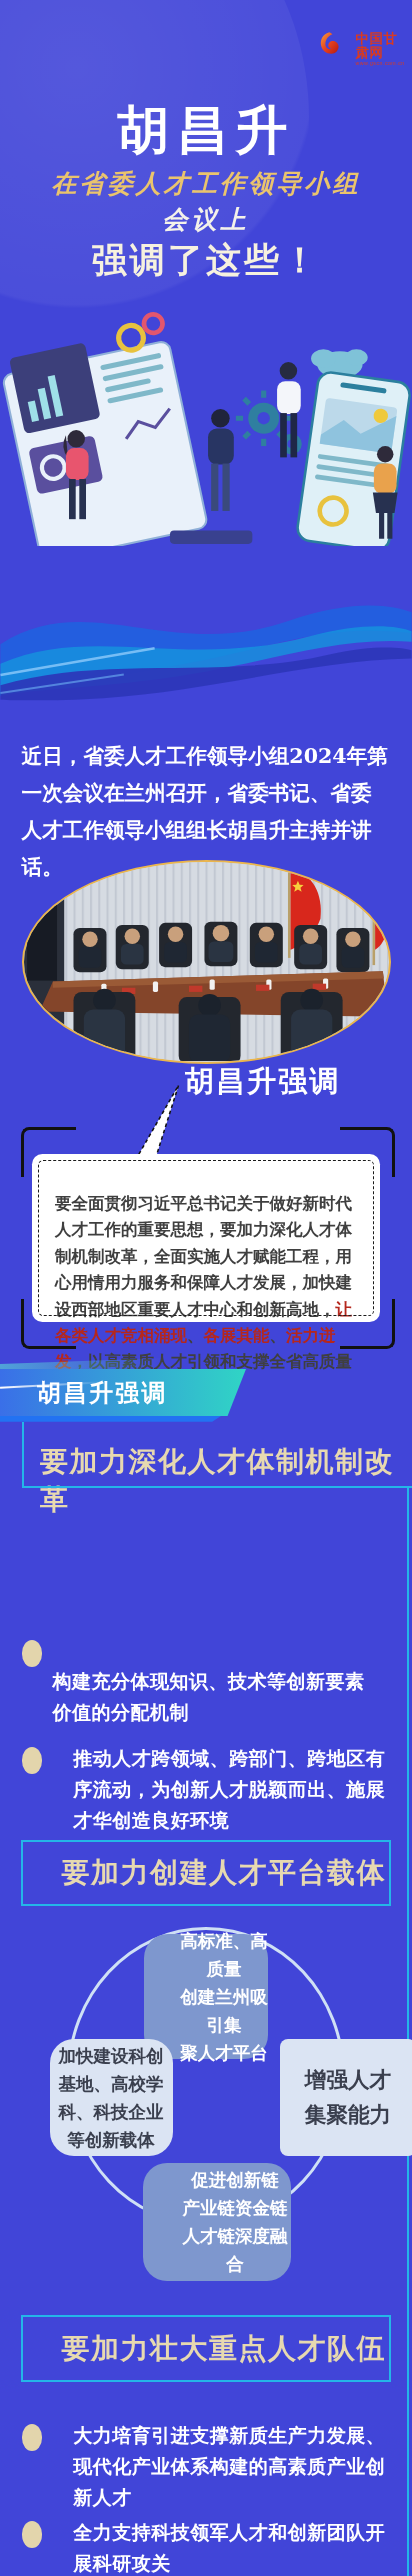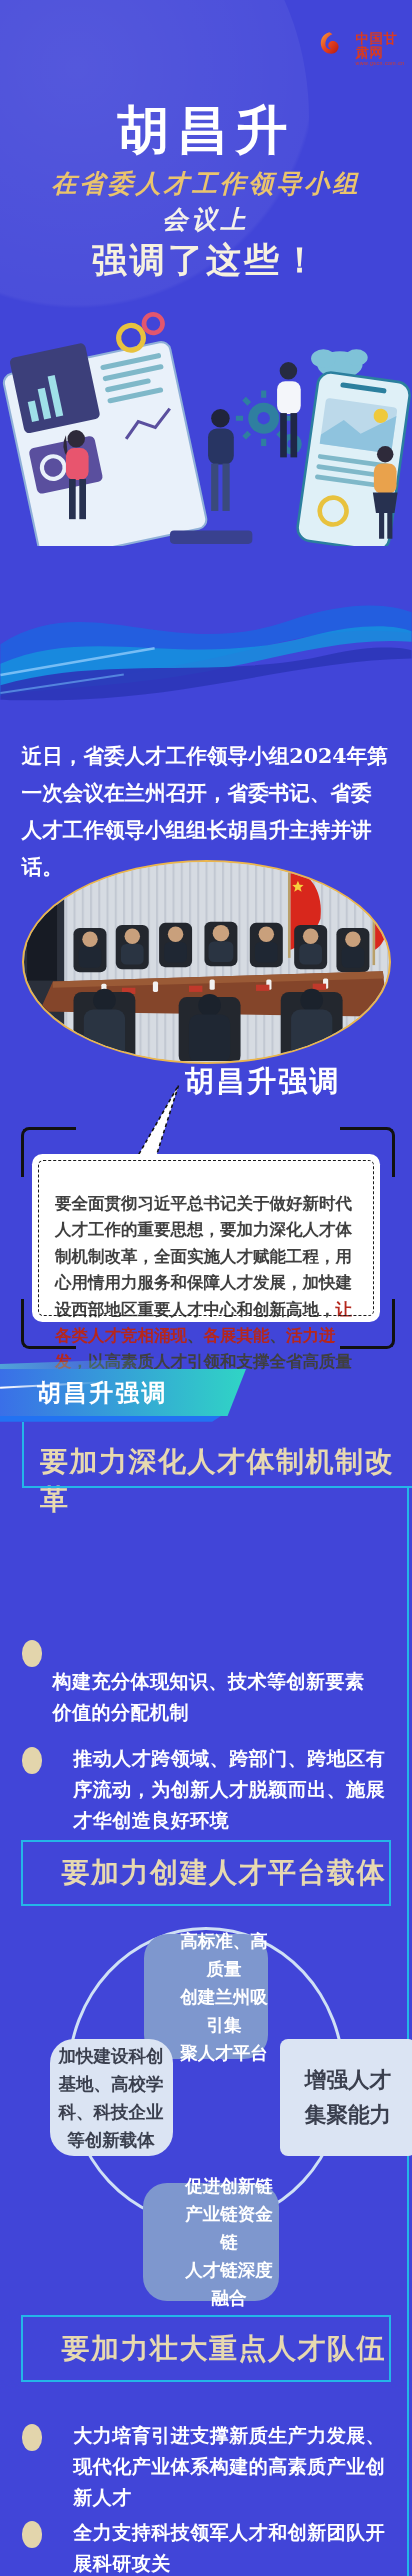--- a/index.html
+++ b/index.html
@@ -66,21 +66,21 @@
   .btext{margin:0 0 0 31px;width:317px;color:#ffffff;font-size:19px;font-weight:bold;line-height:1.62;letter-spacing:0.5px;}
   
   .ring{left:67px;top:1927px;width:278px;height:299px;border:3.1px solid #cfe0f5;border-radius:50%;box-sizing:border-box;}
   .node{border-radius:24px;display:flex;align-items:center;justify-content:center;text-align:center;
     white-space:pre-line;font-weight:bold;box-sizing:border-box;}
   .node.mid{background:#7e97ce;color:#ffffff;font-size:17.5px;line-height:1.6;padding-left:36px;}
   .node.light{background:#dbe4f3;color:#3a3f4e;font-size:17.5px;line-height:1.6;}
   .node-top{left:144px;top:1934px;width:124px;height:125px;}
   .node-left{left:21.6px;top:2039px;width:123px;height:117px;margin-left:28px;}
   .node-right{left:280px;top:2039px;width:136px;height:117px;font-size:21.6px !important;border-radius:8px;}
-  .node-bottom{left:143px;top:2163px;width:136px;height:118px;margin-top:20px;}
+  .node-bottom{left:143px;top:2163px;width:148px;height:118px;}
   svg{display:block;}
 </style>
 </head>
 <body>
 
 <div id="page">
 
   <div class="abs logo-wrap">
     <svg class="logo-flame" viewBox="0 0 40 46">
       <defs>

